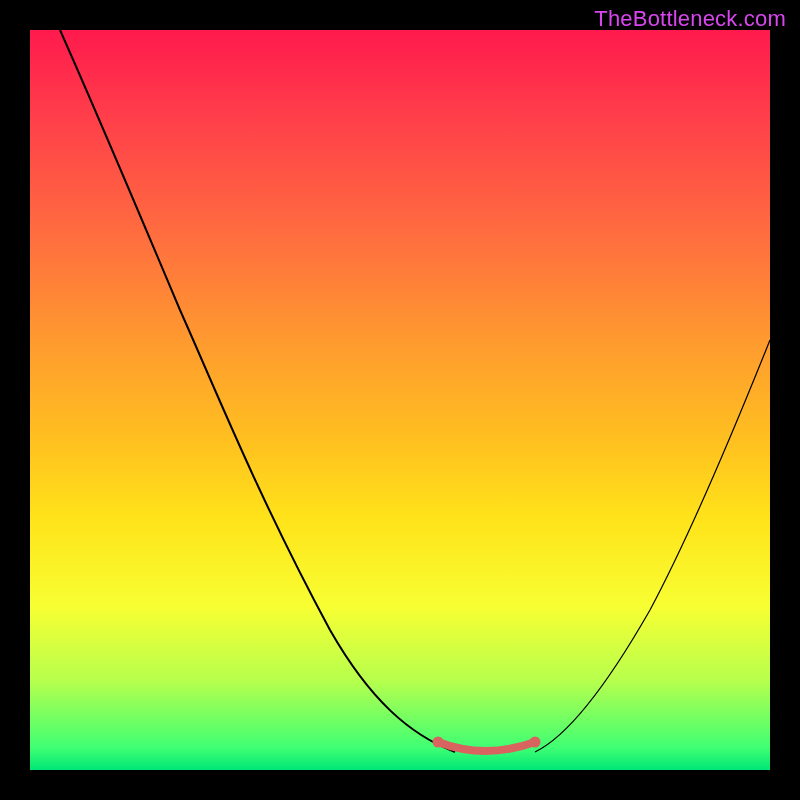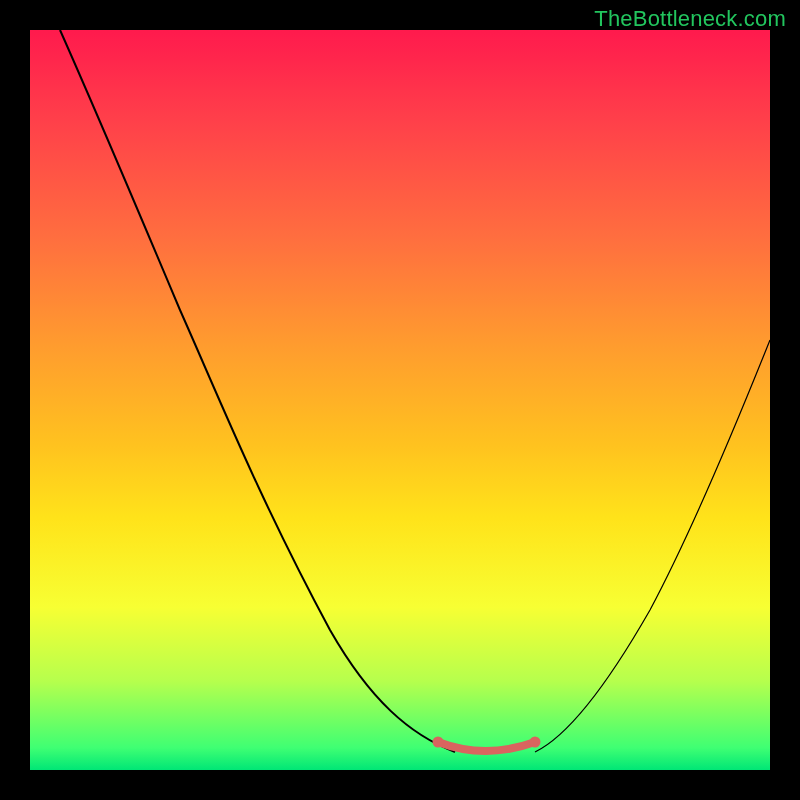--- a/index.html
+++ b/index.html
@@ -63,21 +63,21 @@
     stroke-width: 8;
     stroke-linecap: round;
   }
   .valley-dot {
     fill: #d9645f;
   }
   .watermark {
     position: absolute;
     top: 6px;
     right: 14px;
-    color: #22c55e;
+    color: #d946ef;
     font-size: 22px;
     letter-spacing: 0.2px;
     font-weight: 500;
     user-select: none;
   }
 </style>
 </head>
 <body>
 
 <div class="frame">

